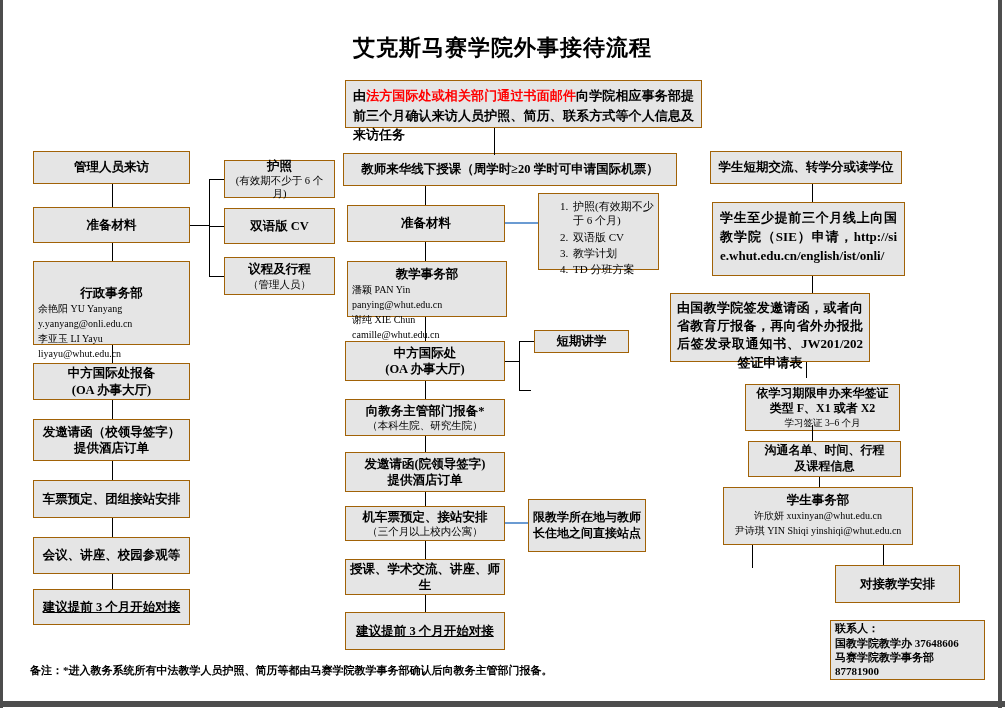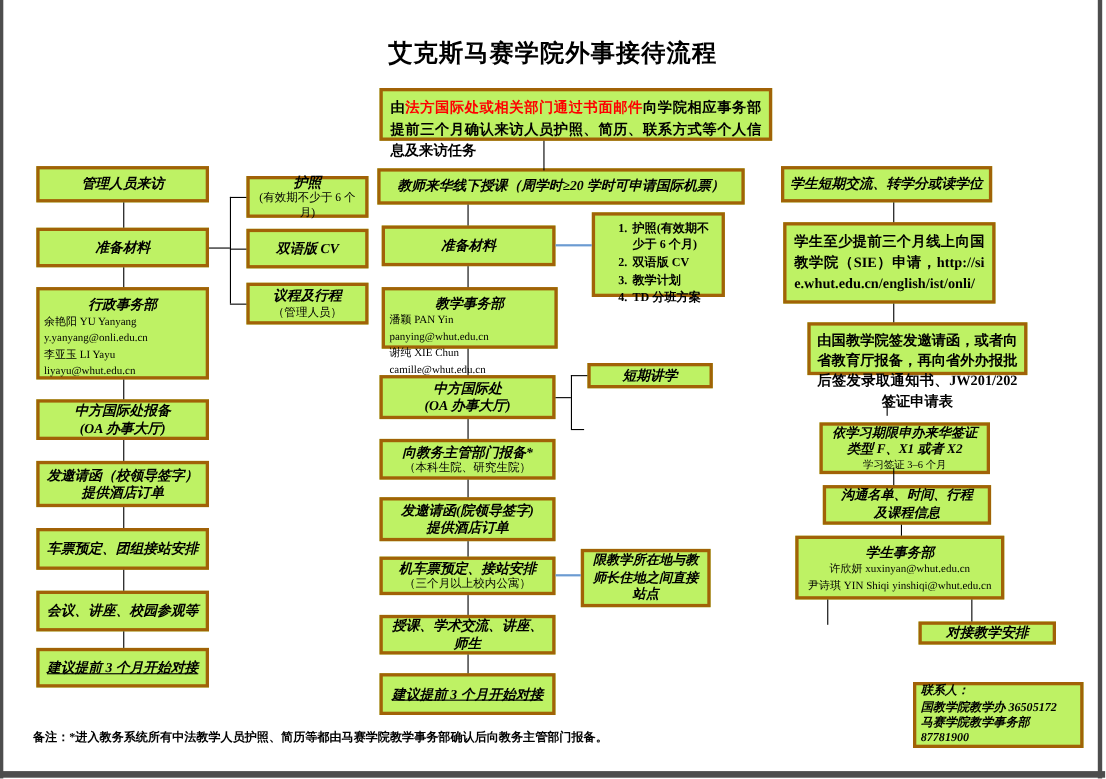--- a/index.html
+++ b/index.html
@@ -5,41 +5,41 @@
   * { margin:0; padding:0; box-sizing:border-box; }
   html,body { background:#fff; }
   body { font-family:"Liberation Serif","DejaVu Serif",serif; color:#000; }
   #stage { position:relative; width:1005px; height:708px; background:#fff; overflow:hidden; }
 
   .edge { position:absolute; background:#4d4d4d; }
 
   #title { position:absolute; top:33px; left:0; width:1005px; text-align:center;
            font-size:22px; font-weight:700; letter-spacing:1px; }
 
-  .box { position:absolute; border:3px solid #a16207; background:#bef264;
+  .box { position:absolute; border:1px solid #a16207; background:#e5e5e5;
          display:flex; flex-direction:column; justify-content:center; align-items:center;
          text-align:center; padding:2px 4px; }
-  .t  { font-weight:700; font-size:12.5px; line-height:1.3;font-style:italic; }
+  .t  { font-weight:700; font-size:12.5px; line-height:1.3; }
   .s  { font-size:10.5px; line-height:1.25; }
   .xs { font-size:9.5px;  line-height:1.3; }
   .contacts { font-size:10px; line-height:1.5; font-weight:400; }
   .ul { text-decoration:underline; }
   .red { color:#ff0000; }
   .leftalign { align-self:flex-start; text-align:left; }
 
   #intro { left:345px; top:80px; width:357px; height:48px; display:block;
            padding:5px 7px; font-size:13px; font-weight:700; line-height:1.5;
            text-align:justify; }
 
   #apply-box { display:block; padding:6px 7px; font-size:13px; font-weight:700;
                line-height:1.45; text-align:justify; word-break:break-all; }
   #invite-sign-box { display:block; padding:5px 6px; font-size:13px; font-weight:700;
                line-height:1.4; text-align:justify; text-align-last:center; }
 
-  .mat-list { list-style:decimal; text-align:left; font-weight:700; font-size:11px;
+  .mat-list { list-style:decimal; text-align:left; font-weight:400; font-size:11px;
               line-height:1.3; padding-left:28px; width:100%; }
   .mat-list li { margin-bottom:2px; padding-left:2px; }
 
   .vl, .hl { position:absolute; background:#000; }
   .vl { width:1px; } .hl { height:1px; }
   .blue { background:#6b9bd2; height:2px; }
 
   #footnote { position:absolute; left:30px; top:663px; font-size:11px; font-weight:700; }
 </style>
 </head>
@@ -52,21 +52,21 @@
   <div class="box" id="intro"><span>由</span><span class="red">法方国际处或相关部门通过书面邮件</span><span>向学院相应事务部提前三个月确认来访人员护照、简历、联系方式等个人信息及来访任务</span></div>
 
   <div class="box" style="left:33px;top:151px;width:157px;height:33px">
     <span class="t">管理人员来访</span>
   </div>
 
   <div class="box" style="left:33px;top:207px;width:157px;height:36px">
     <span class="t">准备材料</span>
   </div>
 
-  <div class="box" style="left:33px;top:261px;width:157px;height:84px;justify-content:flex-start;padding-top:5px">
+  <div class="box" style="left:33px;top:261px;width:157px;height:84px;justify-content:flex-start;padding-top:23px">
     <span class="t">行政事务部</span>
     <span class="contacts leftalign">余艳阳 YU Yanyang</span>
     <span class="contacts leftalign">y.yanyang@onli.edu.cn</span>
     <span class="contacts leftalign">李亚玉 LI Yayu　liyayu@whut.edu.cn</span>
   </div>
 
   <div class="box" style="left:33px;top:363px;width:157px;height:37px">
     <span class="t">中方国际处报备</span>
     <span class="t">(OA 办事大厅)</span>
   </div>
@@ -121,21 +121,21 @@
     <span class="t">教学事务部</span>
     <span class="contacts leftalign">潘颖 PAN Yin panying@whut.edu.cn</span>
     <span class="contacts leftalign">谢纯 XIE Chun camille@whut.edu.cn</span>
   </div>
 
   <div class="box" style="left:345px;top:341px;width:160px;height:40px">
     <span class="t">中方国际处</span>
     <span class="t">(OA 办事大厅)</span>
   </div>
 
-  <div class="box" style="left:534px;top:330px;width:114px;height:23px">
+  <div class="box" style="left:534px;top:330px;width:95px;height:23px">
     <span class="t">短期讲学</span>
   </div>
 
 
   <div class="box" style="left:345px;top:399px;width:160px;height:37px">
     <span class="t">向教务主管部门报备*</span>
     <span class="s">（本科生院、研究生院）</span>
   </div>
 
   <div class="box" style="left:345px;top:452px;width:160px;height:40px">
@@ -159,48 +159,48 @@
   <div class="box" style="left:345px;top:612px;width:160px;height:38px">
     <span class="t ul">建议提前 3 个月开始对接</span>
   </div>
 
   <div class="box" style="left:710px;top:151px;width:192px;height:33px">
     <span class="t">学生短期交流、转学分或读学位</span>
   </div>
 
   <div class="box" id="apply-box" style="left:712px;top:202px;width:193px;height:74px"><span>学生至少提前三个月线上向国教学院（SIE）申请，http://sie.whut.edu.cn/english/ist/onli/</span></div>
 
-  <div class="box" id="invite-sign-box" style="left:734px;top:293px;width:200px;height:48px"><span>由国教学院签发邀请函，或者向省教育厅报备，再向省外办报批后签发录取通知书、JW201/202 签证申请表</span></div>
+  <div class="box" id="invite-sign-box" style="left:670px;top:293px;width:200px;height:69px"><span>由国教学院签发邀请函，或者向省教育厅报备，再向省外办报批后签发录取通知书、JW201/202 签证申请表</span></div>
 
   <div class="box" style="left:745px;top:384px;width:155px;height:47px">
     <span class="t" style="font-size:12px">依学习期限申办来华签证</span>
     <span class="t" style="font-size:12px">类型 F、X1 或者 X2</span>
     <span class="xs">学习签证 3–6 个月</span>
   </div>
 
   <div class="box" style="left:748px;top:441px;width:153px;height:36px">
     <span class="t" style="font-size:12px">沟通名单、时间、行程</span>
     <span class="t" style="font-size:12px">及课程信息</span>
   </div>
 
   <div class="box" style="left:723px;top:487px;width:190px;height:58px;justify-content:flex-start;padding-top:4px">
     <span class="t">学生事务部</span>
     <span class="contacts">许欣妍 xuxinyan@whut.edu.cn</span>
     <span class="contacts">尹诗琪 YIN Shiqi yinshiqi@whut.edu.cn</span>
   </div>
 
 
-  <div class="box" style="left:835px;top:565px;width:125px;height:21px">
+  <div class="box" style="left:835px;top:565px;width:125px;height:38px">
     <span class="t">对接教学安排</span>
   </div>
 
 
   <div class="box" style="left:830px;top:620px;width:155px;height:60px;align-items:flex-start;text-align:left">
     <span class="t" style="font-size:11px">联系人：</span>
-    <span class="t" style="font-size:11px">国教学院教学办 36505172</span>
+    <span class="t" style="font-size:11px">国教学院教学办 37648606</span>
     <span class="t" style="font-size:11px">马赛学院教学事务部 87781900</span>
   </div>
 
   <div id="footnote">备注：*进入教务系统所有中法教学人员护照、简历等都由马赛学院教学事务部确认后向教务主管部门报备。</div>
 
   <i class="vl" style="left:494px;top:128px;height:27px"></i>
 
   <i class="vl" style="left:112px;top:184px;height:23px"></i>
   <i class="vl" style="left:112px;top:243px;height:18px"></i>
   <i class="vl" style="left:112px;top:345px;height:18px"></i>

